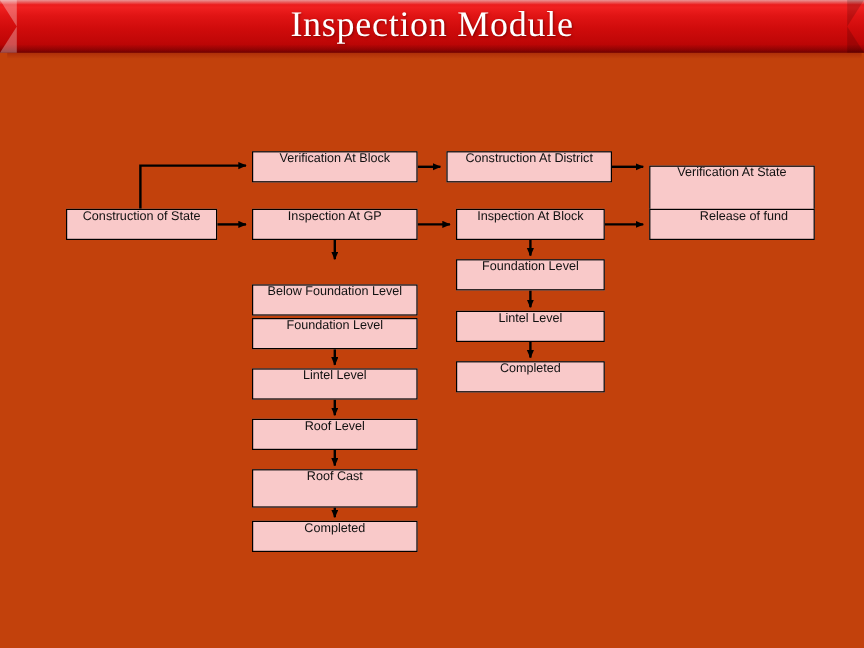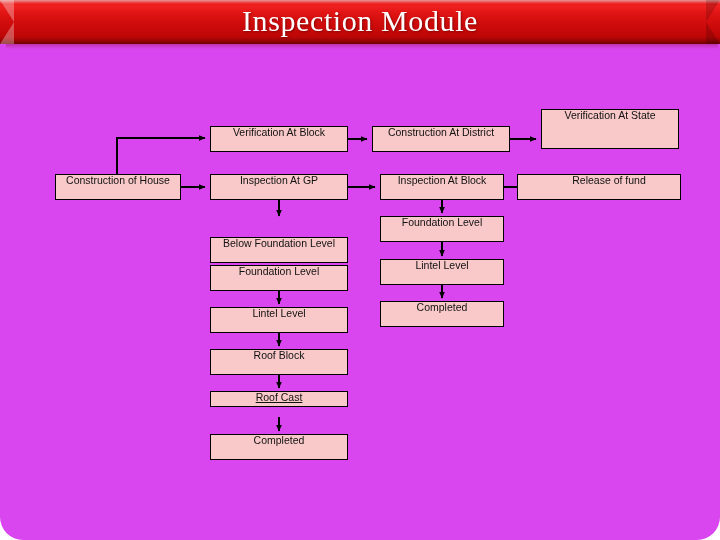--- a/index.html
+++ b/index.html
@@ -11,22 +11,21 @@
     height: 540px;
     background: #ffffff;
     font-family: "Liberation Sans", sans-serif;
     overflow: hidden;
   }
 
   #page {
     position: relative;
     width: 720px;
     height: 540px;
-    background: #d946ef;
-    border-radius: 23px;
+    background: #c2410c;
   }
 
   
   .banner {
     position: absolute;
     left: 0;
     top: 0;
     width: 720px;
     height: 48px;
   }
@@ -186,50 +185,50 @@
         <path d="M442,285 L442,298"></path>
       </g>
     </svg>
 
     <div class="node" style="left:210px; top:126px; width:138px; height:26px;">
       <span>Verification At Block</span>
     </div>
     <div class="node" style="left:372px; top:126px; width:138px; height:26px;">
       <span>Construction At District</span>
     </div>
-    <div class="node" style="left:541px; top:109px; width:138px; height:40px;">
+    <div class="node" style="left:541px; top:138px; width:138px; height:40px;">
       <span>Verification At State</span>
     </div>
 
     <div class="node" style="left:55px; top:174px; width:126px; height:26px;">
-      <span>Construction of House</span>
+      <span>Construction of State</span>
     </div>
     <div class="node" style="left:210px; top:174px; width:138px; height:26px;">
       <span>Inspection At GP</span>
     </div>
     <div class="node" style="left:380px; top:174px; width:124px; height:26px;">
       <span>Inspection At Block</span>
     </div>
-    <div class="node" style="left:517px; top:174px; width:164px; height:26px;padding-left:20px;">
+    <div class="node" style="left:541px; top:174px; width:138px; height:26px;padding-left:20px;">
       <span>Release of fund</span>
     </div>
 
     <div class="node" style="left:210px; top:219px; width:138px; height:26px;margin-top:18px;">
       <span>Below Foundation Level</span>
     </div>
     <div class="node" style="left:210px; top:265px; width:138px; height:26px;">
       <span>Foundation Level</span>
     </div>
     <div class="node" style="left:210px; top:307px; width:138px; height:26px;">
       <span>Lintel Level</span>
     </div>
     <div class="node" style="left:210px; top:349px; width:138px; height:26px;">
-      <span>Roof Block</span>
-    </div>
-    <div class="node" style="left:210px; top:391px; width:138px; height:16px;text-decoration:underline;">
+      <span>Roof Level</span>
+    </div>
+    <div class="node" style="left:210px; top:391px; width:138px; height:32px;">
       <span>Roof Cast</span>
     </div>
     <div class="node" style="left:210px; top:434px; width:138px; height:26px;">
       <span>Completed</span>
     </div>
 
     <div class="node" style="left:380px; top:216px; width:124px; height:26px;">
       <span>Foundation Level</span>
     </div>
     <div class="node" style="left:380px; top:259px; width:124px; height:26px;">

